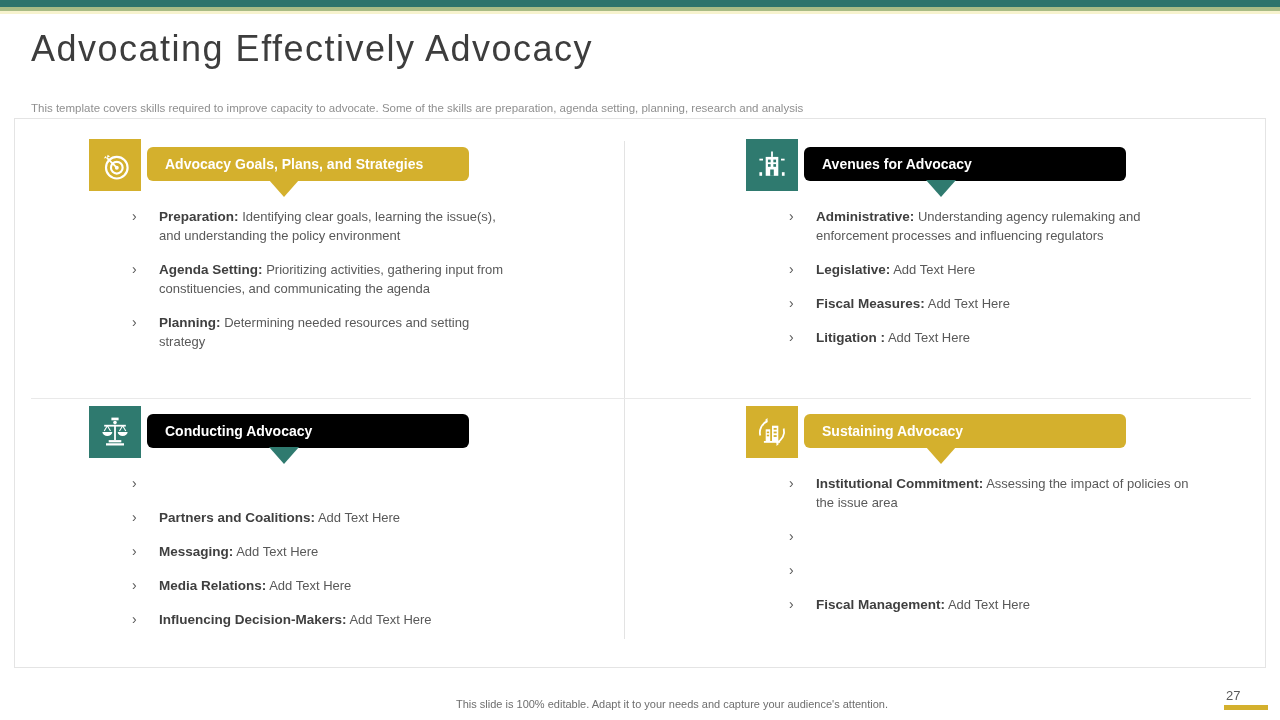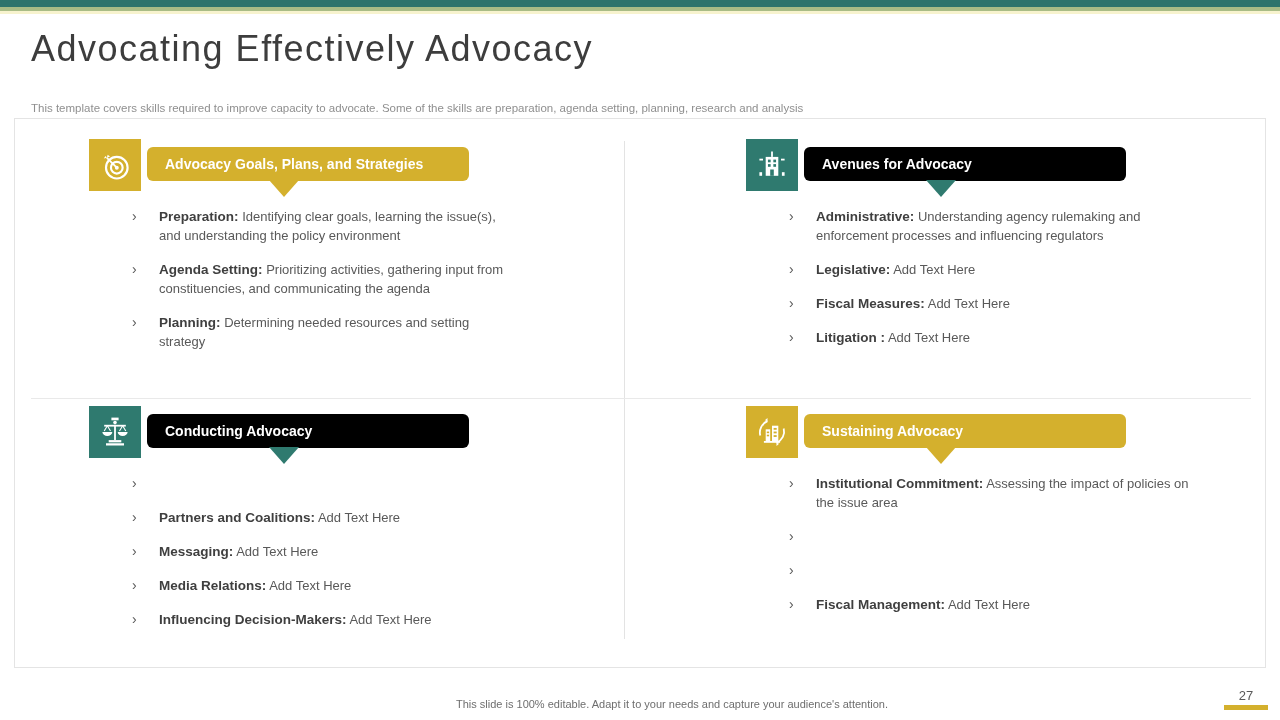--- a/index.html
+++ b/index.html
@@ -52,21 +52,21 @@
   .qlist li { display:flex; margin-bottom:15px; }
   .chev { width:27px; flex:0 0 27px; color:#5a5a5a; font-size:14px; line-height:19px; }
   .it { font-size:13px; line-height:19px; color:#595959; }
   .q1 .it, .q3 .it { width:355px; }
   .q2 .it, .q4 .it { width:382px; }
   .it b { color:#3f3f3f; font-size:13.5px; }
 
   
   .footer-note { position:absolute; left:0; top:698px; width:1280px; text-align:center;
                  font-size:11px; color:#6e6e6e;margin-left:32px; }
-  .page-num { position:absolute; right:14px; top:688px; width:40px; text-align:center;
+  .page-num { position:absolute; right:14px; top:688px; width:40px; text-align:left;
               font-size:13px; color:#595959; }
   .page-num-bar { position:absolute; right:12px; top:705px; width:44px; height:5px; background:#D4B02D; }
 </style>
 </head>
 <body>
 
 <div class="page">
 
   <div class="bar-teal"></div>
   <div class="bar-olive"></div>

